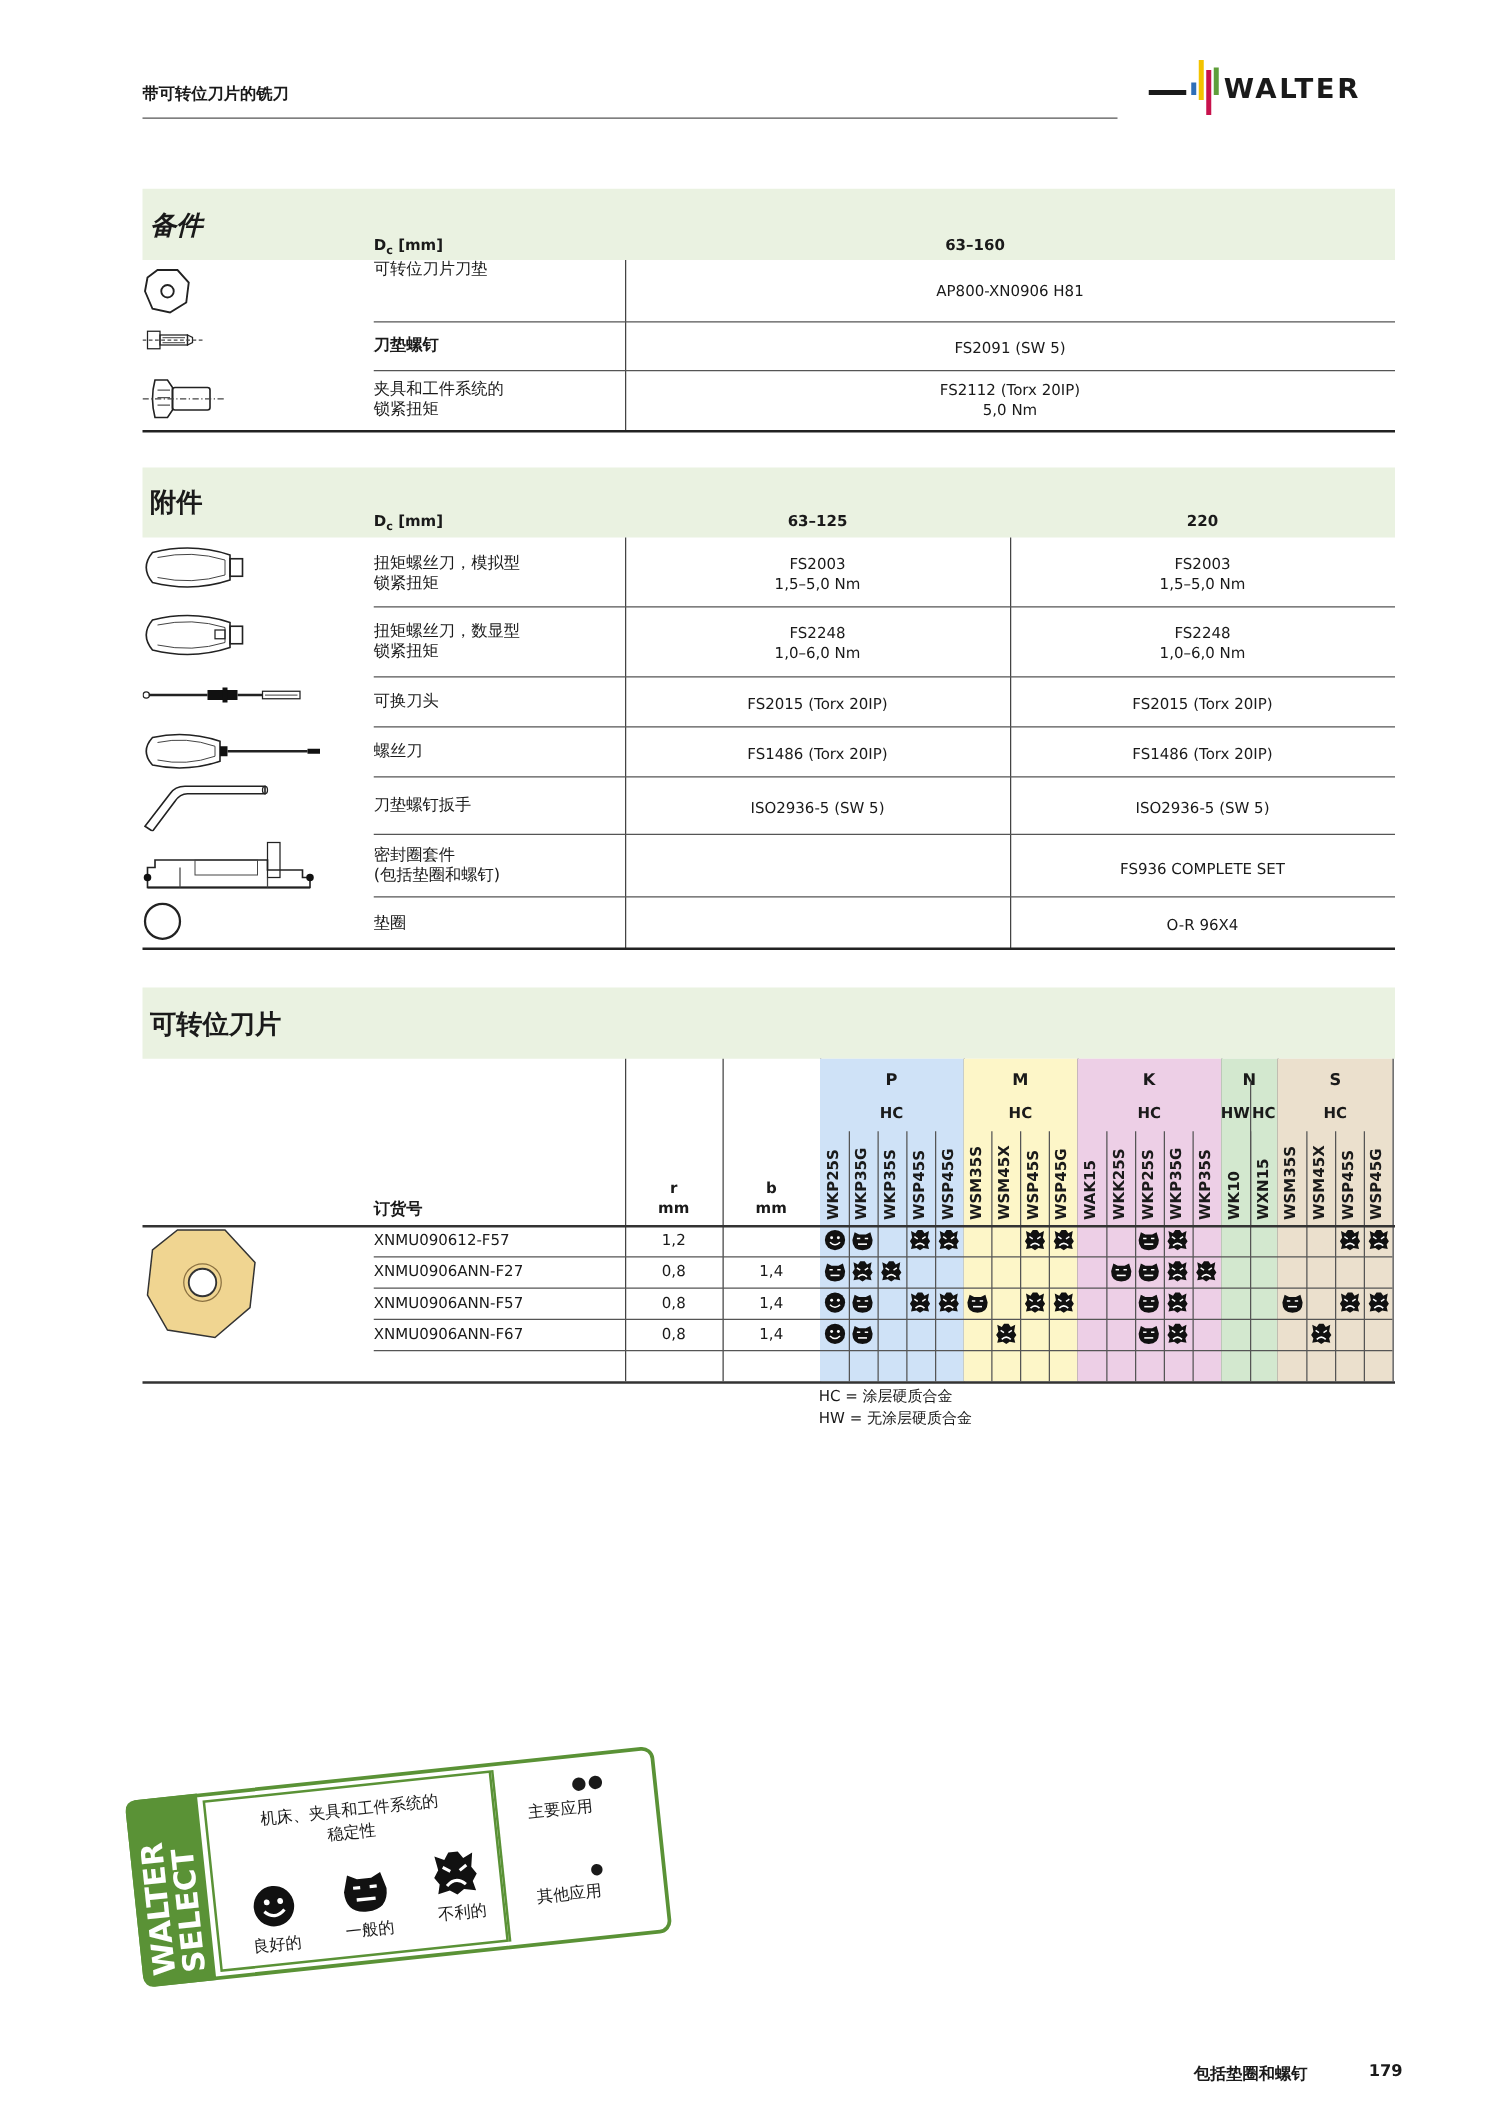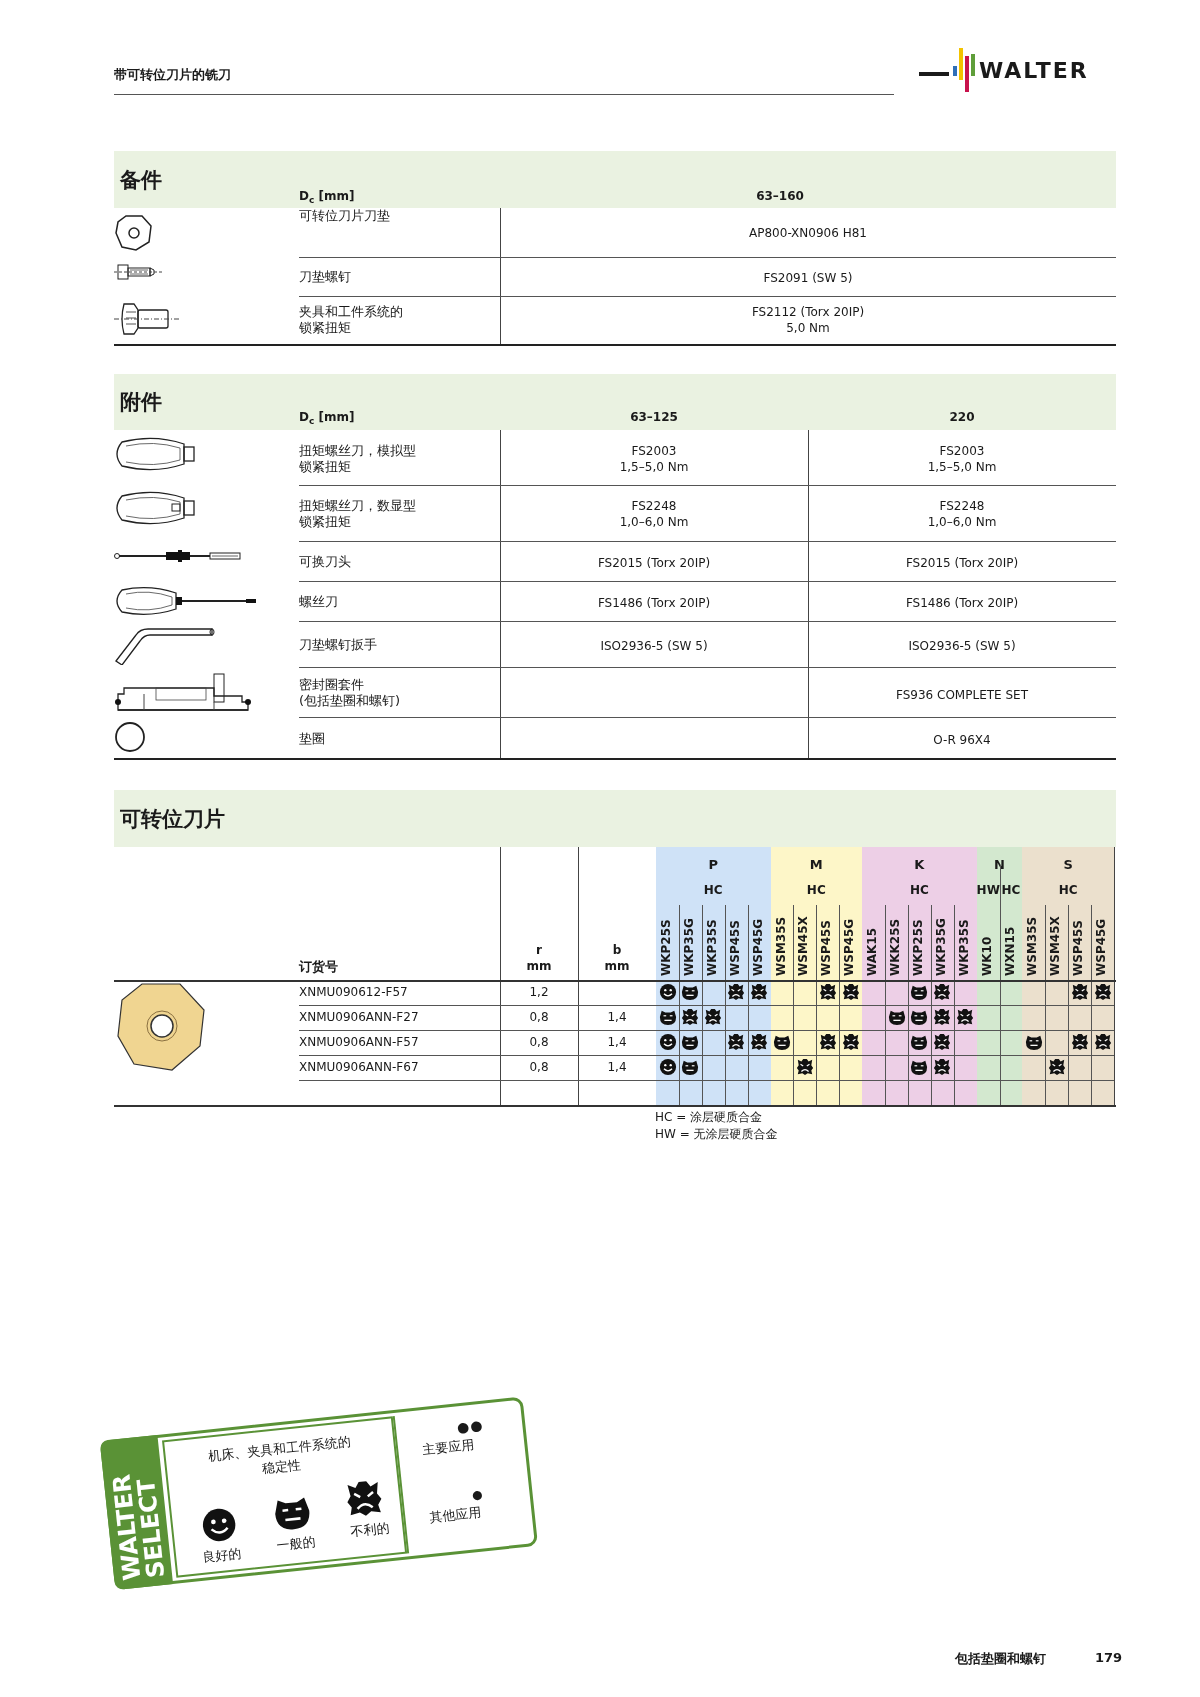--- a/index.html
+++ b/index.html
@@ -36,21 +36,21 @@
     <rect x="4" y="28" width="30" height="4" fill="#1a1a1a"></rect>
     <rect x="38" y="22" width="4" height="10" fill="#2f6fb8"></rect>
     <rect x="44" y="4" width="4" height="32" fill="#f3c300"></rect>
     <rect x="50" y="12" width="4" height="36" fill="#c8124c"></rect>
     <rect x="56" y="10" width="4" height="22" fill="#5f9e3a"></rect>
     <text x="64" y="34" font-family="DejaVu Sans, sans-serif" font-weight="bold" font-size="22" letter-spacing="2" fill="#1a1a1a">WALTER</text>
   </svg>
 </div>
 
 <div class="abs section-band" style="top:151px;height:57px;"></div>
-<div class="abs section-title" style="top:166px;">备件</div>
+<div class="abs section-title" style="top:166px;font-style:italic;">备件</div>
 <div class="abs dc-label" style="top:189px;"><span>D</span><sub>c</sub> <span>[mm]</span></div>
 <div class="abs col-head" style="left:472px;width:616px;top:189px;">63–160</div>
 
 <div class="abs vline" style="left:500px;top:208px;height:137px;"></div>
 <div class="abs row-line" style="left:299px;width:817px;top:257px;"></div>
 <div class="abs row-line" style="left:299px;width:817px;top:296px;"></div>
 <div class="abs row-line thick" style="left:114px;width:1002px;top:344px;"></div>
 
 <div class="abs icon" style="top:214px;">
   <svg width="40" height="38" viewBox="0 0 40 38">
@@ -74,21 +74,21 @@
       <rect x="24" y="10" width="30" height="18" rx="2" fill="none" stroke="#222" stroke-width="1.3"></rect>
       <line x1="12" y1="12" x2="22" y2="12" stroke="#555"></line>
       <line x1="12" y1="18" x2="22" y2="18" stroke="#555"></line>
       <line x1="12" y1="24" x2="22" y2="24" stroke="#555"></line>
       <line x1="0" y1="19" x2="66" y2="19" stroke="#444" stroke-dasharray="5,2,1,2"></line>
     </svg>
 </div>
 
 <div class="abs lbl" style="top:208px;">可转位刀片刀垫</div>
 <div class="abs val" style="left:500px;width:616px;top:225px;">AP800-XN0906 H81</div>
-<div class="abs lbl" style="top:269px;">刀垫螺钉</div>
+<div class="abs lbl" style="top:269px;font-weight:bold;">刀垫螺钉</div>
 <div class="abs val" style="left:500px;width:616px;top:270px;">FS2091 (SW 5)</div>
 <div class="abs lbl" style="top:304px;">夹具和工件系统的</div>
 <div class="abs lbl" style="top:320px;">锁紧扭矩</div>
 <div class="abs val" style="left:500px;width:616px;top:304px;white-space:pre-line;">FS2112 (Torx 20IP)
 5,0 Nm</div>
 
 <div class="abs section-band" style="top:374px;height:56px;"></div>
 <div class="abs section-title" style="top:388px;">附件</div>
 <div class="abs dc-label" style="top:410px;"><span>D</span><sub>c</sub> <span>[mm]</span></div>
 <div class="abs col-head" style="left:500px;width:308px;top:410px;">63–125</div>

